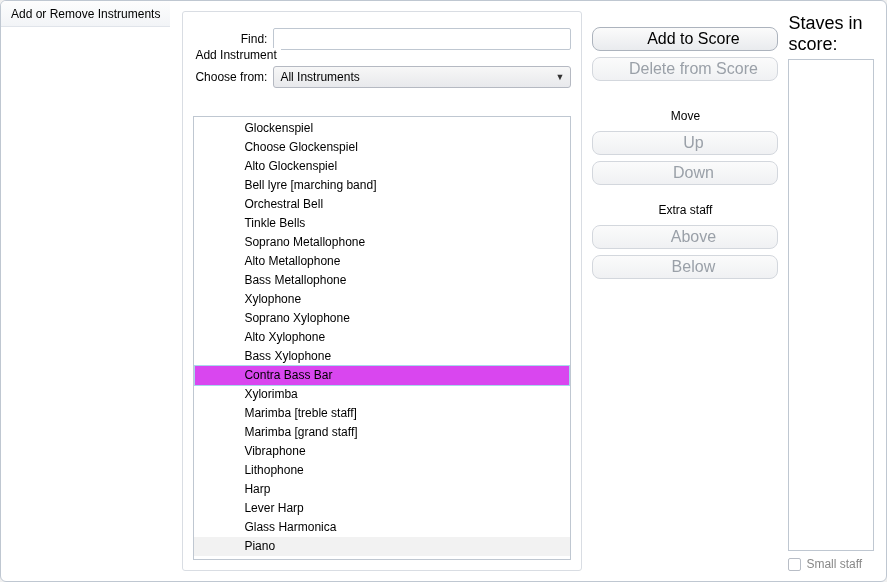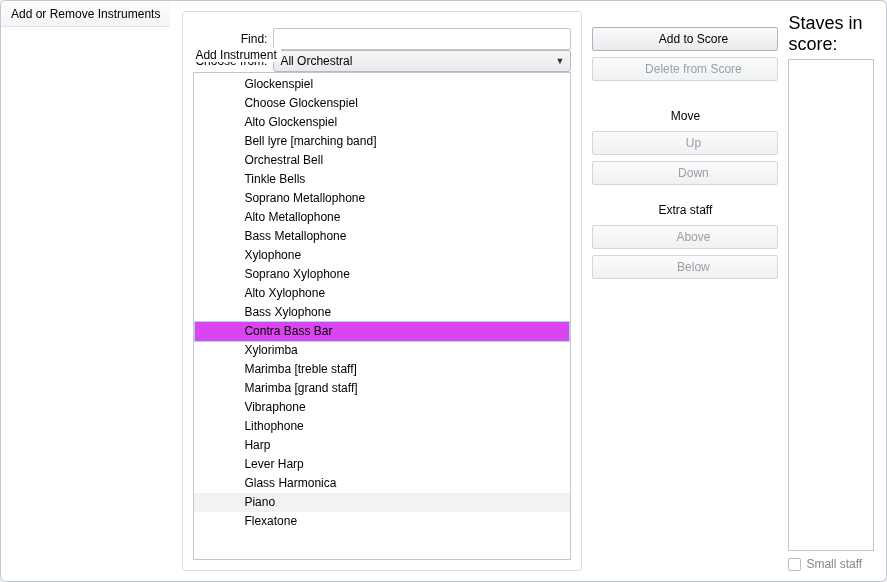--- a/index.html
+++ b/index.html
@@ -50,21 +50,21 @@
     top: -8px;
     left: 8px;
     background: #fff;
     padding: 0 4px;
     font-size: 12px;
     margin-top: 44px;
   }
   .row {
     display: flex;
     align-items: center;
-    margin-bottom: 0;
+    margin-bottom: 16px;
   }
   .row label {
     width: 80px;
     text-align: right;
     padding-right: 6px;
   }
   .text-input {
     flex: 1;
     height: 22px;
     border: 1px solid #bfc7d1;
@@ -85,21 +85,21 @@
     padding: 0 6px;
     cursor: default;
   }
   .combo .arrow { font-size: 9px; color: #333; }
   .listbox-wrap {
     flex: 1;
     border: 1px solid #bfc7d1;
     background: #fff;
     position: relative;
     overflow: hidden;
-    margin-top: 0;
+    margin-top: 12px;
     display: flex;
   }
   .listbox {
     flex: 1;
     overflow-y: auto;
     padding: 2px 0;
   }
   .listbox .item {
     padding: 1px 4px 1px 50px;
     font-size: 12px;
@@ -119,23 +119,23 @@
   .middle-col {
     width: 186px;
     display: flex;
     flex-direction: column;
     align-items: stretch;
     padding-top: 16px;
   }
   .btn {
     height: 24px;
     border: 1px solid #acb3bd;
-    border-radius: 2px;
+    border-radius: 8px;
     background: linear-gradient(#fbfbfb,#e9ebee);
-    font-size: 12px;
+    font-size: 16px;
     text-align: center;
     line-height: 22px;
     cursor: default;
     margin-bottom: 6px;
     color: #000;
     padding-left: 16px;
   }
   .btn.disabled {
     color: #9aa0a8;
     border-color: #d3d7dd;
@@ -191,21 +191,21 @@
       <span class="legend">Add Instrument</span>
 
       <div class="row">
         <label>Find:</label>
         <input class="text-input" type="text" value="" style="">
       </div>
 
       <div class="row">
         <label>Choose from:</label>
         <div class="combo">
-          <span>All Orchestral</span>
+          <span>All Instruments</span>
           <span class="arrow">▼</span>
         </div>
       </div>
 
       <div class="listbox-wrap">
         <div class="listbox" id="instrument-list">
             <div class="item">Glockenspiel</div>
             <div class="item">Choose Glockenspiel</div>
             <div class="item">Alto Glockenspiel</div>
             <div class="item">Bell lyre [marching band]</div>

